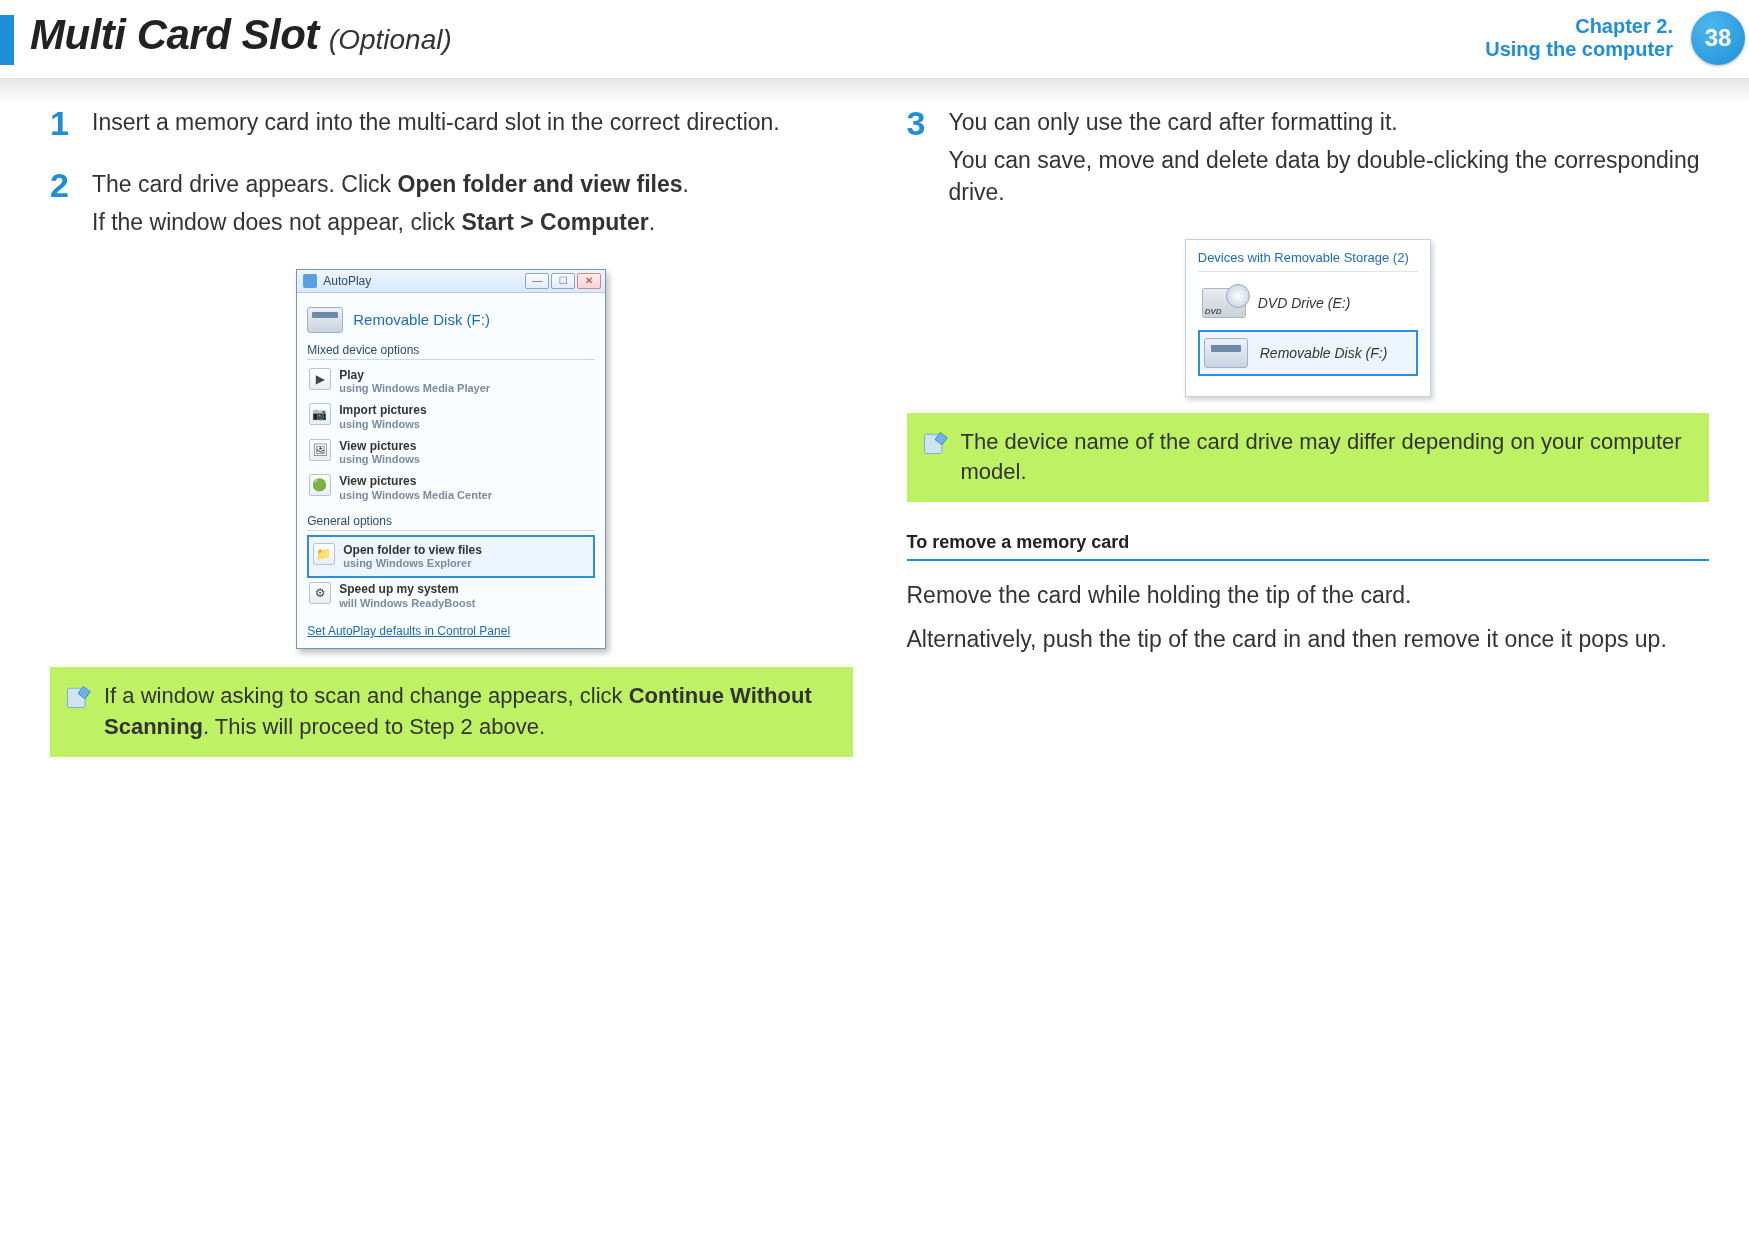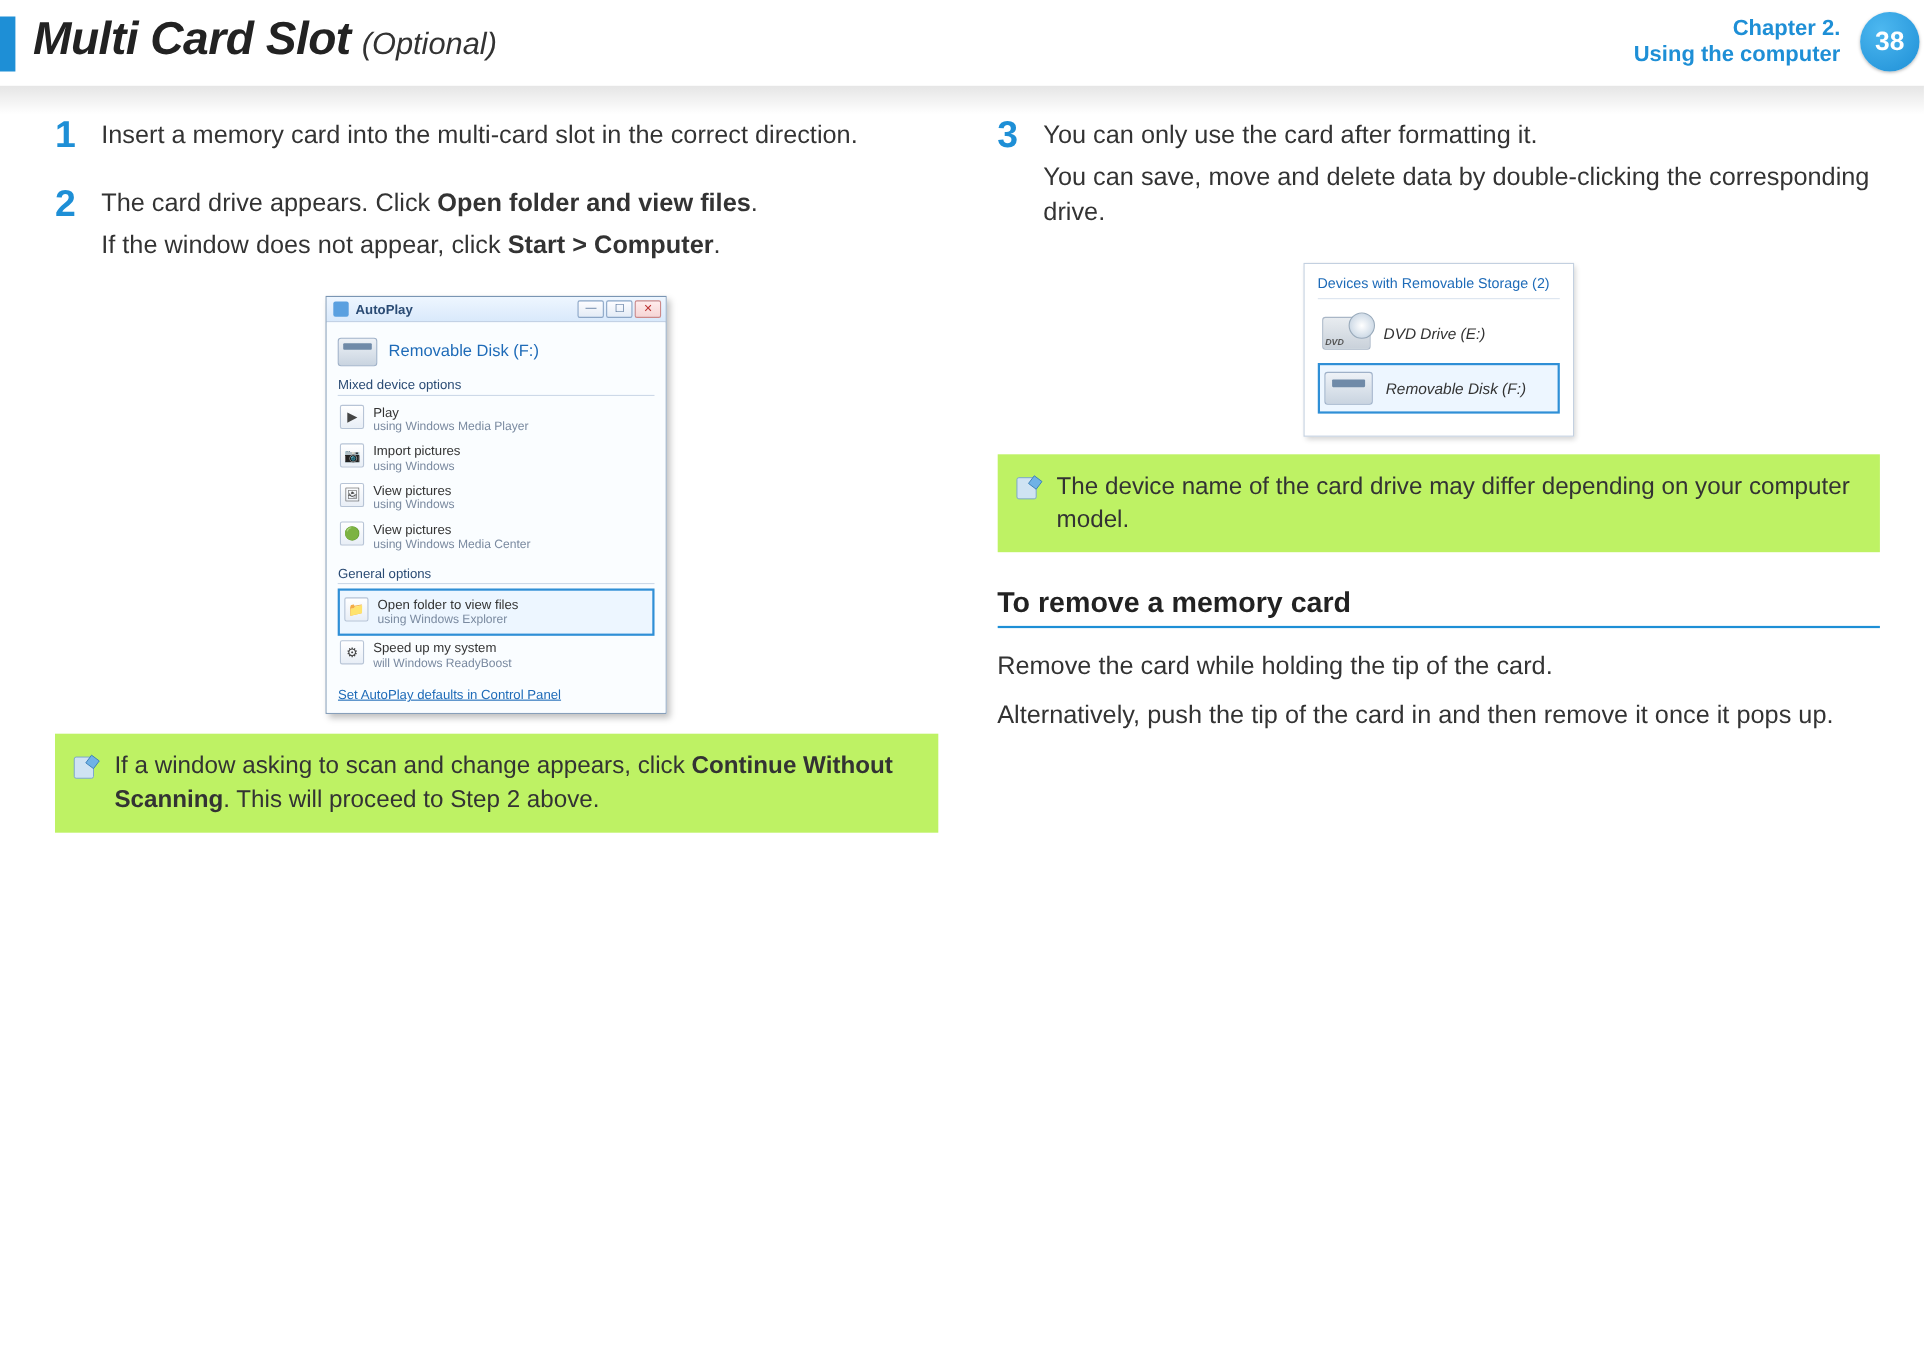--- a/index.html
+++ b/index.html
@@ -115,21 +115,21 @@
     margin: 12px 0 20px 0;
   }
   .note-icon {
     position: absolute;
     left: 14px; top: 16px;
     width: 28px; height: 28px;
   }
   .note-icon svg { width: 100%; height: 100%; }
 
   .section-title {
-    font-size: 26px;
+    font-size: 18px;
     font-weight: 700;
     color: #222;
     border-bottom: 2px solid #1e8fd6;
     padding-bottom: 6px;
     margin: 30px 0 18px 0;
   }
   .body-text {
     font-size: 23px;
     color: #333;
     line-height: 1.45;
@@ -147,21 +147,21 @@
     box-shadow: 3px 4px 6px rgba(0,0,0,0.25);
   }
   .win-titlebar {
     display: flex;
     align-items: center;
     justify-content: space-between;
     padding: 3px 4px 3px 6px;
     background: linear-gradient(#eef6ff,#d9e9fb);
     border-bottom: 1px solid #b8c9df;
   }
-  .win-titlebar-left { display:flex; align-items:flex-end; gap:6px;font-weight:bold; }
+  .win-titlebar-left { display:flex; align-items:flex-end; gap:6px; }
   .tb-icon { width:14px; height:14px; background:#5aa0e0; border-radius:2px; display:inline-block;}
   .tb-title { font-size: 12px; color:#2a4b74; }
   .tb-controls { display:flex; gap:2px; }
   .tb-btn {
     width: 24px; height: 16px;
     border: 1px solid #8ca6c6;
     border-radius: 2px;
     background: linear-gradient(#fdfdff,#e4ecf6);
     font-size: 10px;
     display:flex; align-items:center; justify-content:center;
@@ -185,21 +185,21 @@
   .opt-row {
     display:flex; align-items:flex-start; gap:8px;
     padding:4px 2px;
   }
   .opt-row .oi {
     width:22px; height:22px; border:1px solid #b7c4d6; border-radius:2px;
     background: linear-gradient(#fff,#e8eef6);
     display:flex; align-items:center; justify-content:center;
     font-size:12px;
   }
-  .opt-row .ot { line-height:1.2; }
+  .opt-row .ot { line-height:1.2;font-weight:bold; }
   .opt-row .ot .l1 { font-size:12px; color:#333; }
   .opt-row .ot .l2 { font-size:11px; color:#7a8aa0; }
   .opt-row.highlight {
     border:2px solid #2f8fd6;
     background:#edf6ff;
     padding:6px 4px;
   }
   .defaults-link {
     color:#1e6bb8; text-decoration:underline; font-size:12px;
     display:block; margin-top:10px;

